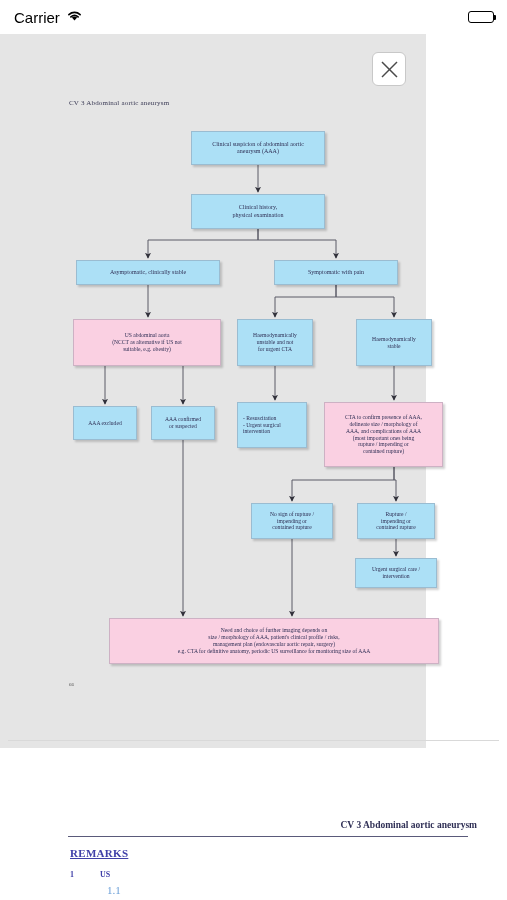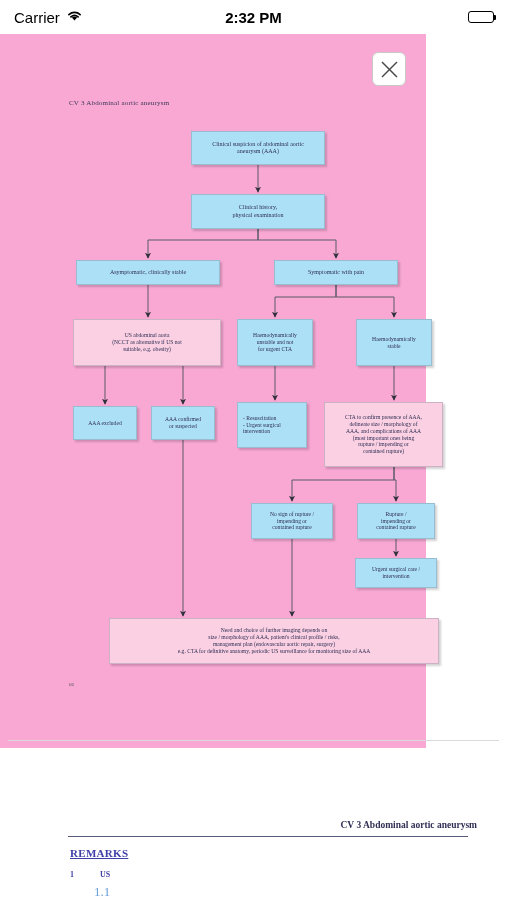--- a/index.html
+++ b/index.html
@@ -2,21 +2,21 @@
 <html><head>
 <meta charset="utf-8">
 <style>
   * { box-sizing: border-box; margin: 0; padding: 0; }
   html, body {
     width: 507px; height: 900px;
     background: #ffffff;
     font-family: "Liberation Sans", sans-serif;
     overflow: hidden;
   }
-  .screen { position: relative; width: 426px; height: 900px; background: #f9a8d4; }
+  .screen { position: relative; width: 426px; height: 900px; background: #e5e5e5; }
 
   
   .statusbar {
     position: absolute; top: 0; left: 0; width: 507px; height: 34px;
     display: flex; align-items: center; background: #ffffff;
   }
   .sb-left { position: absolute; left: 14px; display: flex; align-items: center; gap: 6px; }
   .sb-carrier { font-size: 15px; color: #000; font-family: "Liberation Sans", sans-serif; }
   .sb-center { position: absolute; left: 0; width: 507px; text-align: center;
                font-size: 15px; font-weight: bold; color: #000; }
@@ -84,22 +84,22 @@
   }
   .p2-l1-num {
     position: absolute; left: 70px; top: 122px;
     font-family: "Liberation Serif", serif; font-size: 8px; font-weight: bold; color: #3f3fa8;
   }
   .p2-l1-txt {
     position: absolute; left: 84px; top: 122px;
     font-family: "Liberation Serif", serif; font-size: 8px; font-weight: bold; color: #3f3fa8; margin-left: 16px;
   }
   .p2-l2-num {
-    position: absolute; left: 94px; top: 136px;
-    font-family: "Liberation Serif", serif; font-size: 13px; color: #6a9fd8;
+    position: absolute; left: 107px; top: 136px;
+    font-family: "Liberation Serif", serif; font-size: 11px; color: #6a9fd8;
   }
   .p2-l2-txt {
     position: absolute; left: 112px; top: 135px;
     font-family: "Liberation Serif", serif; font-size: 8.5px; color: #1a1a2e;
   }
 </style>
 </head>
 <body>
 
 <div class="screen">
@@ -108,21 +108,20 @@
     <div class="sb-left">
       <span class="sb-carrier">Carrier</span>
       <span>
         <svg width="17" height="13" viewBox="0 0 17 13">
           <path d="M8.5 11.6 L5.9 8.6 a4 4 0 0 1 5.2 0 Z" fill="#000"></path>
           <path d="M2.9 5.6 a8.4 8.4 0 0 1 11.2 0" stroke="#000" stroke-width="1.7" fill="none" stroke-linecap="round"></path>
           <path d="M4.9 7.9 a5.5 5.5 0 0 1 7.2 0" stroke="#000" stroke-width="1.7" fill="none" stroke-linecap="round"></path>
         </svg>
       </span>
     </div>
-    <div class="sb-center">2:32 PM</div>
     <div class="sb-right">
       <span class="battery"><span class="battery-fill"></span></span>
     </div>
   </div>
 
   <div class="close-btn">
     <span>
       <svg width="19" height="19" viewBox="0 0 19 19">
         <line x1="2" y1="2" x2="17" y2="17" stroke="#4a4a4a" stroke-width="1.5"></line>
         <line x1="17" y1="2" x2="2" y2="17" stroke="#4a4a4a" stroke-width="1.5"></line>

